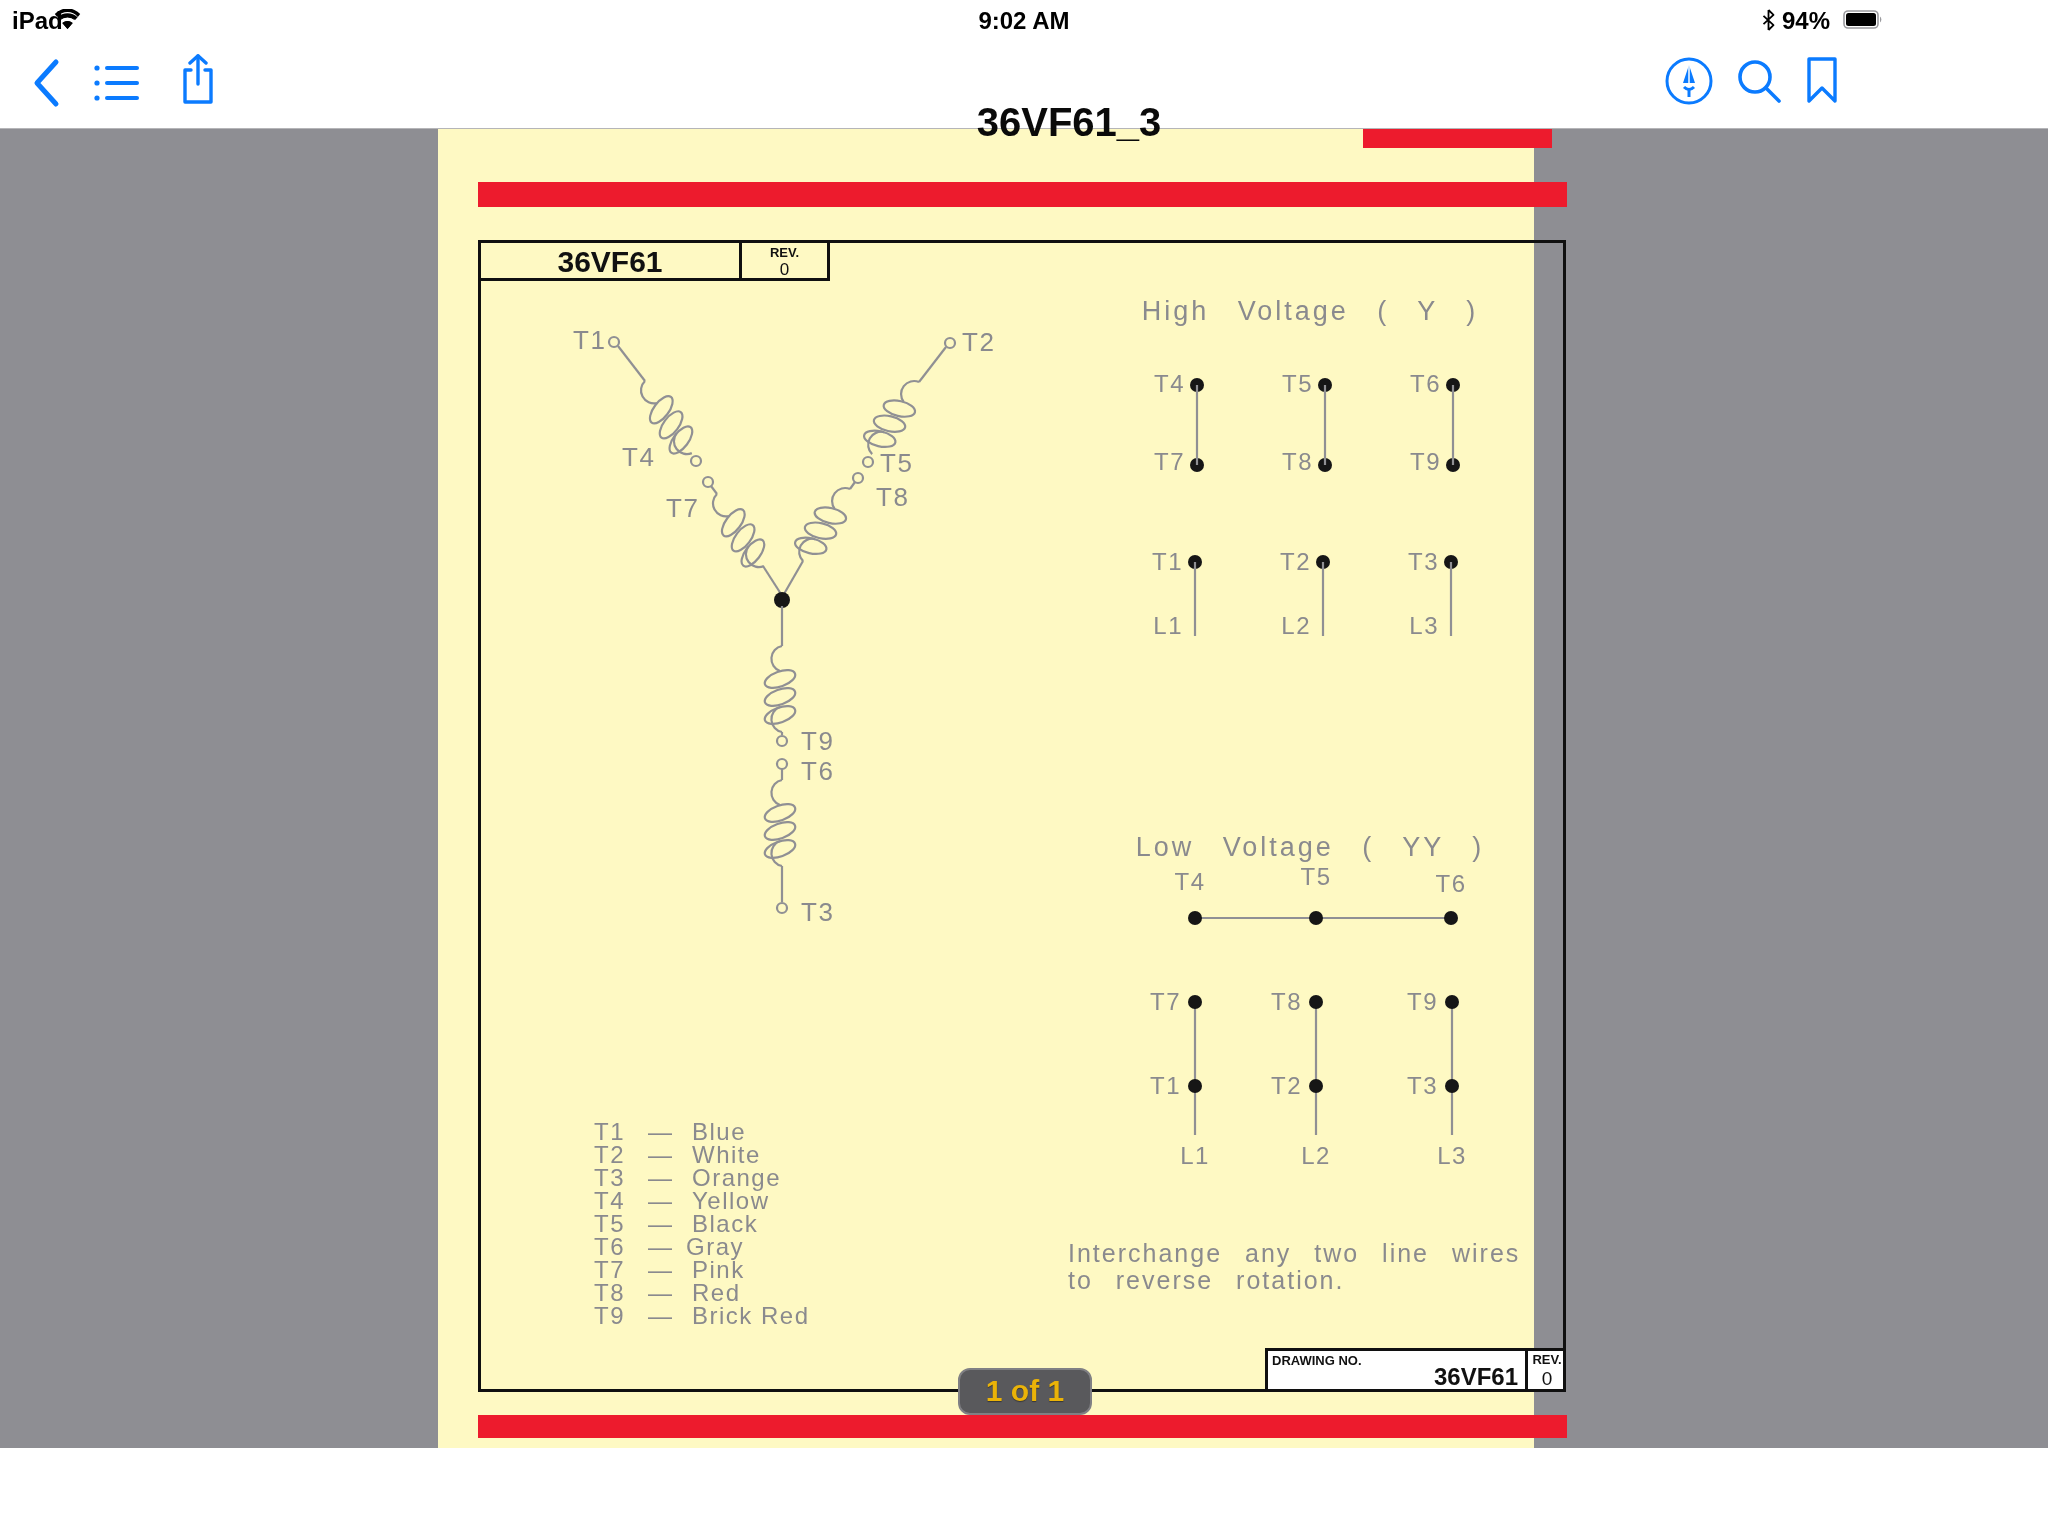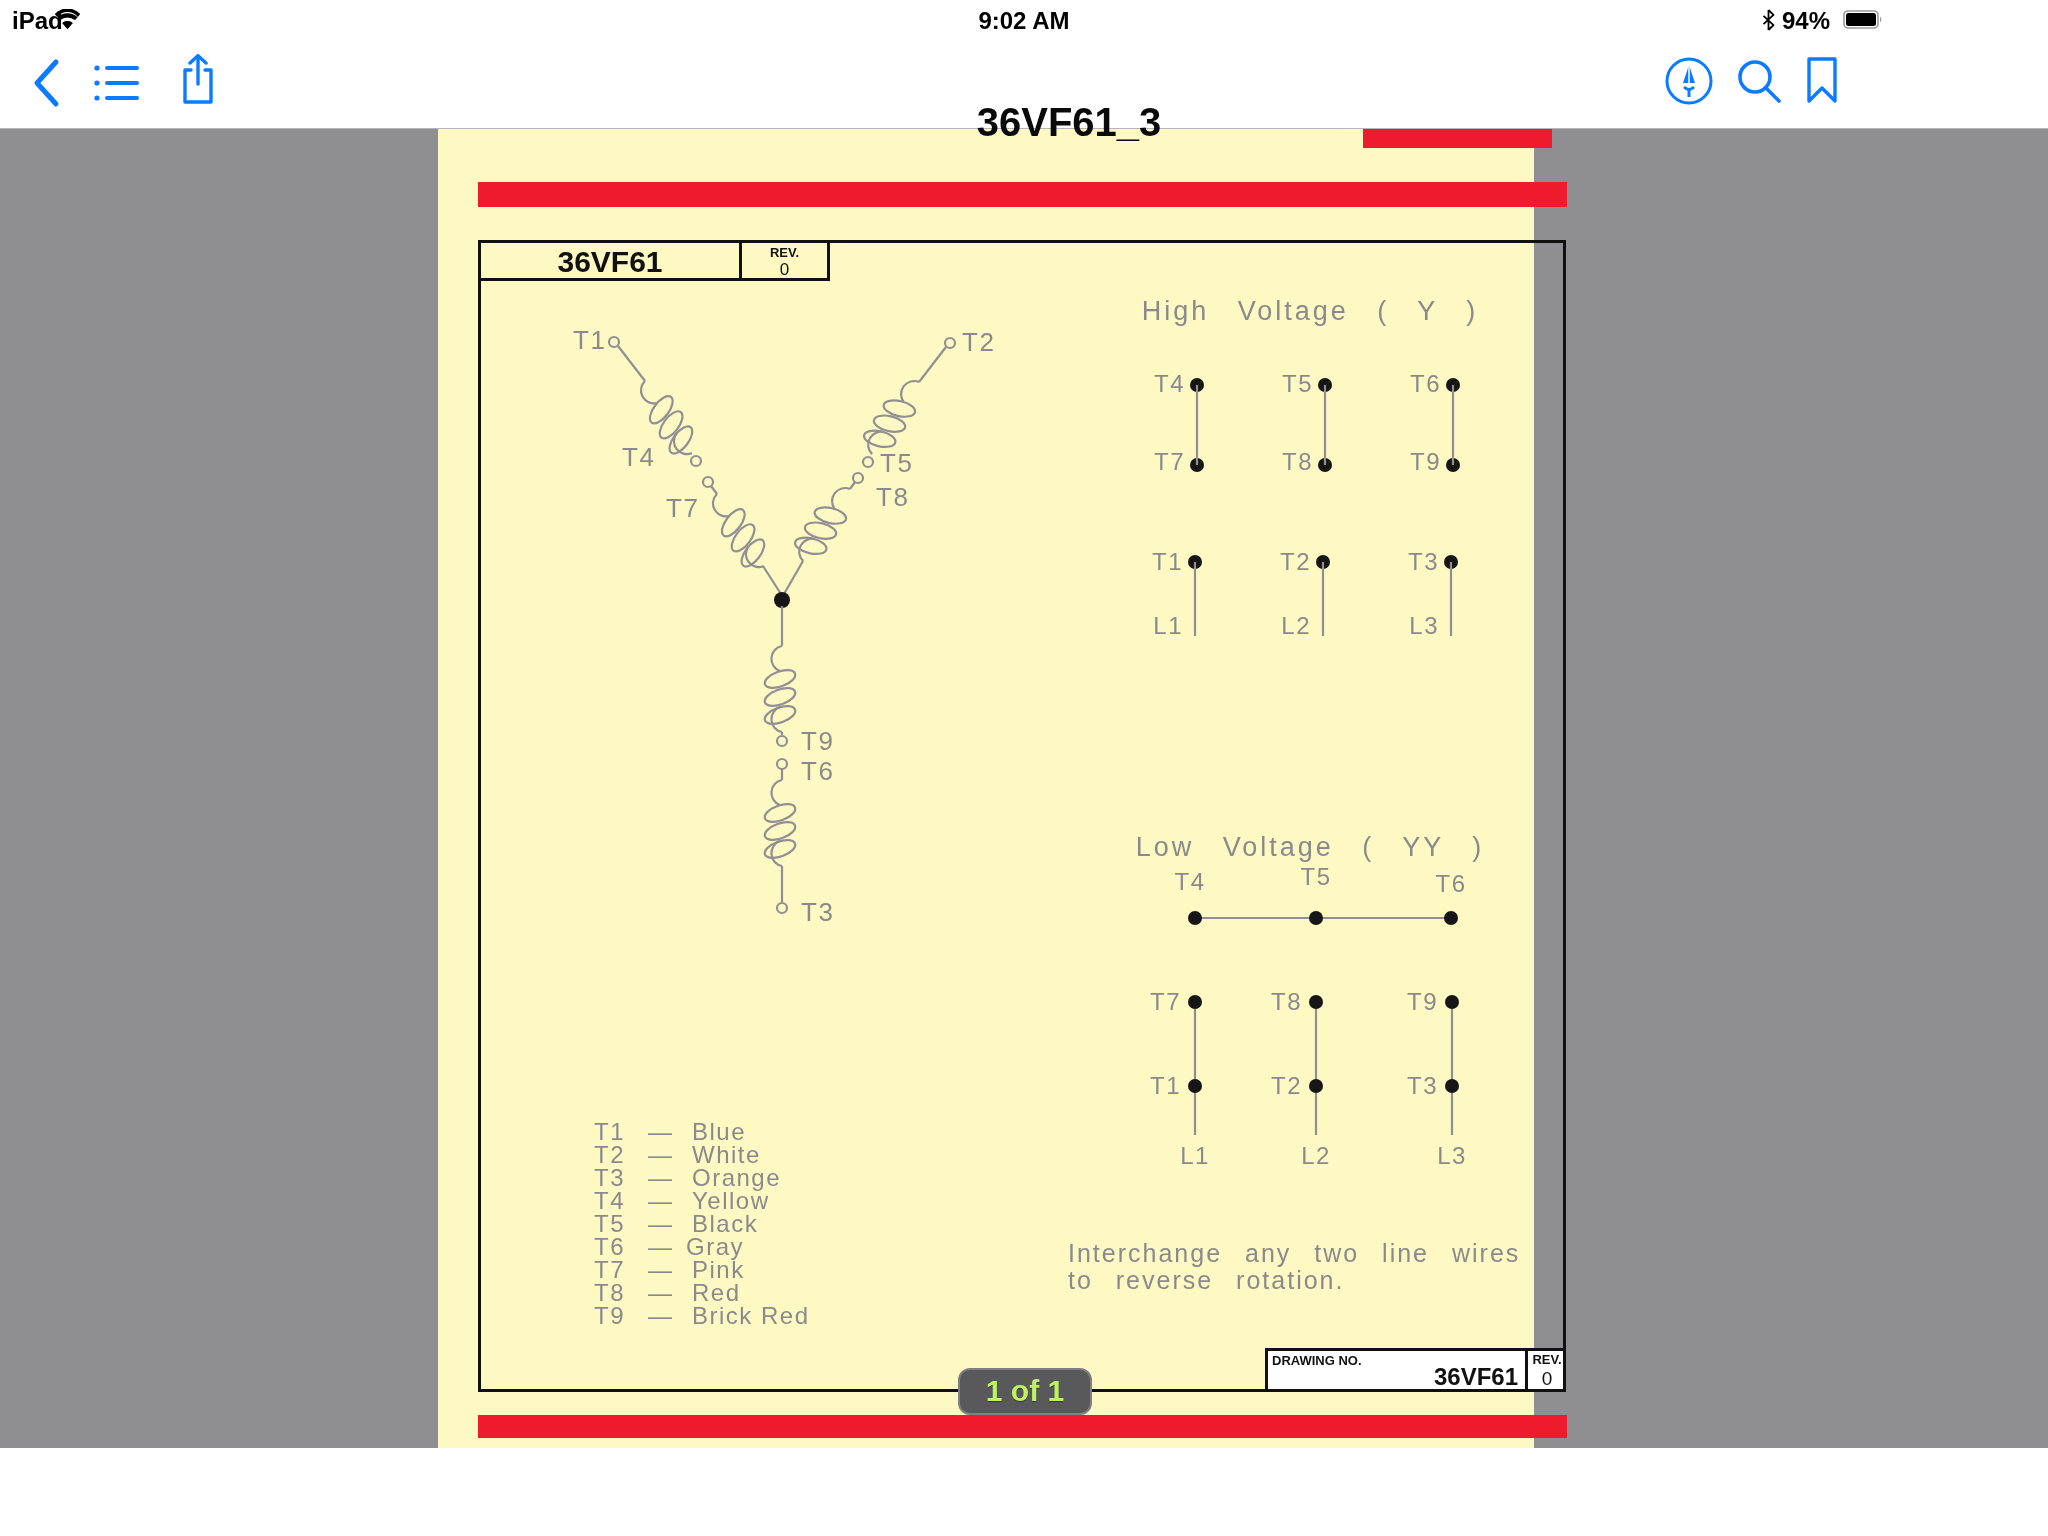--- a/index.html
+++ b/index.html
@@ -27,21 +27,21 @@
   
   .cad{color:#8a8a8e;font-size:24px;letter-spacing:1.5px;white-space:nowrap;}
   .cad-title{color:#8a8a8e;font-size:27px;letter-spacing:3px;word-spacing:18px;white-space:nowrap;}
   .cad-note{color:#8a8a8e;font-size:25px;letter-spacing:2px;word-spacing:14px;white-space:nowrap;}
   .tb-small{font-size:13px;font-weight:700;color:#111;letter-spacing:0px;}
   .tb-big{font-size:30px;font-weight:700;color:#111;}
   .r{text-align:right;} .c{text-align:center;}
 
   #page-badge{left:958px;top:1368px;width:134px;height:47px;background:#59595c;
     border:2px solid #808084;border-radius:12px;box-sizing:border-box;z-index:20;
-    color:#bef264;font-size:30px;font-weight:700;text-align:center;line-height:42px;
+    color:#eab308;font-size:30px;font-weight:700;text-align:center;line-height:42px;
     text-shadow:0 1px 1px rgba(0,0,0,.4);}
 
   svg{display:block;}
   #diagram-svg{position:absolute;left:0;top:0;z-index:5;pointer-events:none;}
 </style>
 </head>
 <body>
 
 <div class="abs" id="statusbar">
   <span class="abs sb-text" style="left:12px;top:7px;font-weight:700;">iPad</span>

